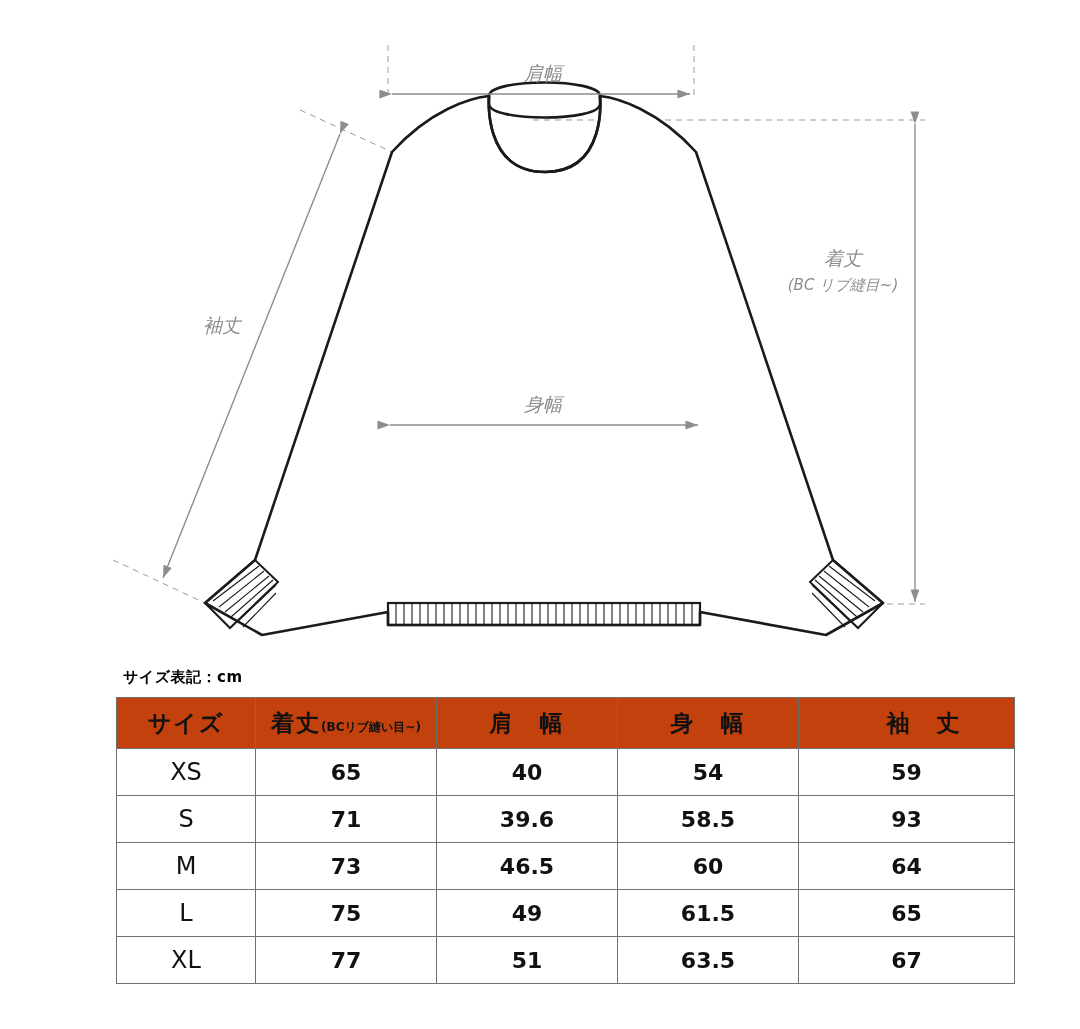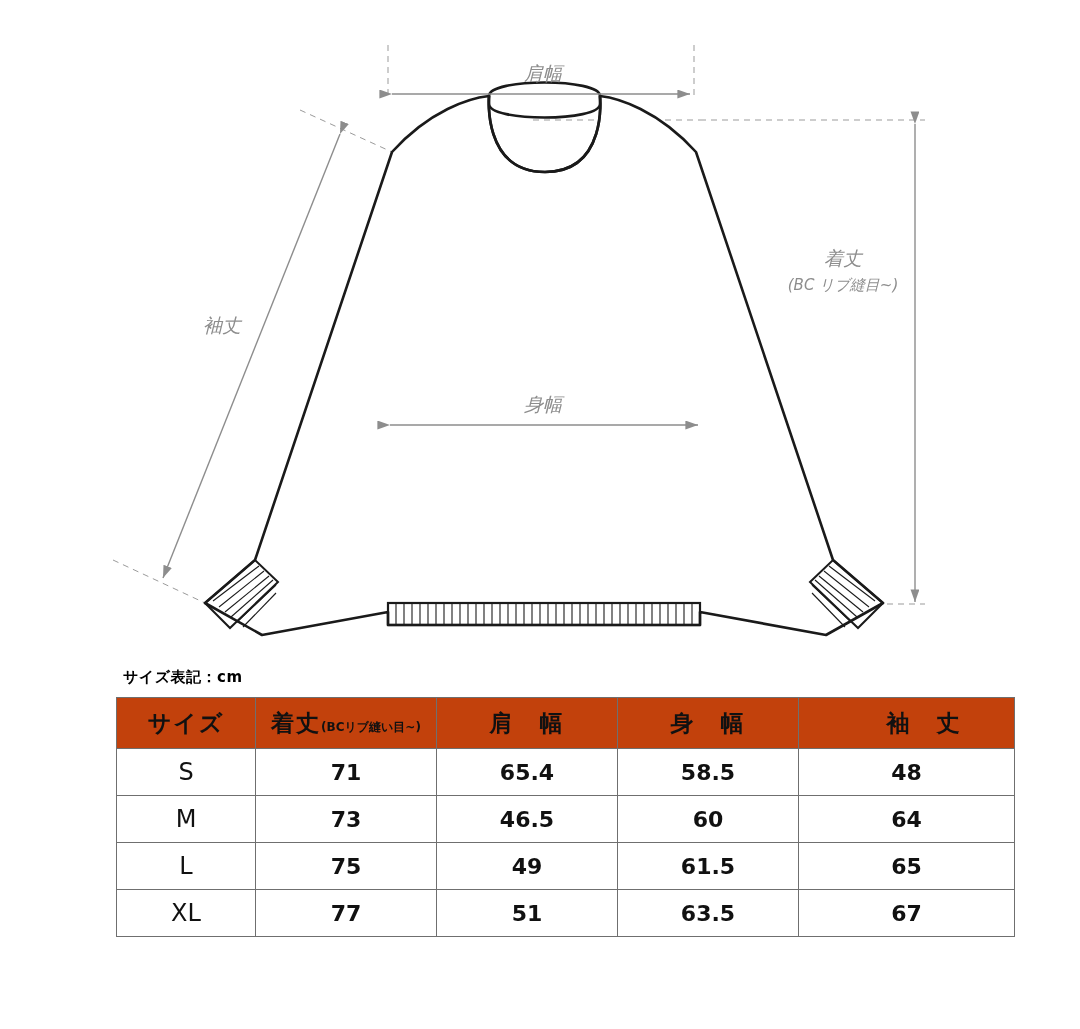--- a/index.html
+++ b/index.html
@@ -248,25 +248,32 @@
         <th class="col-bd">
           <span>身　幅</span>
         </th>
         <th class="col-sl">
           <span>袖　丈</span>
         </th>
       </tr>
     </thead>
     <tbody>
       <tr>
+        <td>XS</td>
+        <td>65</td>
+        <td>40</td>
+        <td>54</td>
+        <td>59</td>
+      </tr>
+      <tr>
         <td>S</td>
         <td>71</td>
-        <td>65.4</td>
+        <td>39.6</td>
         <td>58.5</td>
-        <td>48</td>
+        <td>93</td>
       </tr>
       <tr>
         <td>M</td>
         <td>73</td>
         <td>46.5</td>
         <td>60</td>
         <td>64</td>
       </tr>
       <tr>
         <td>L</td>

